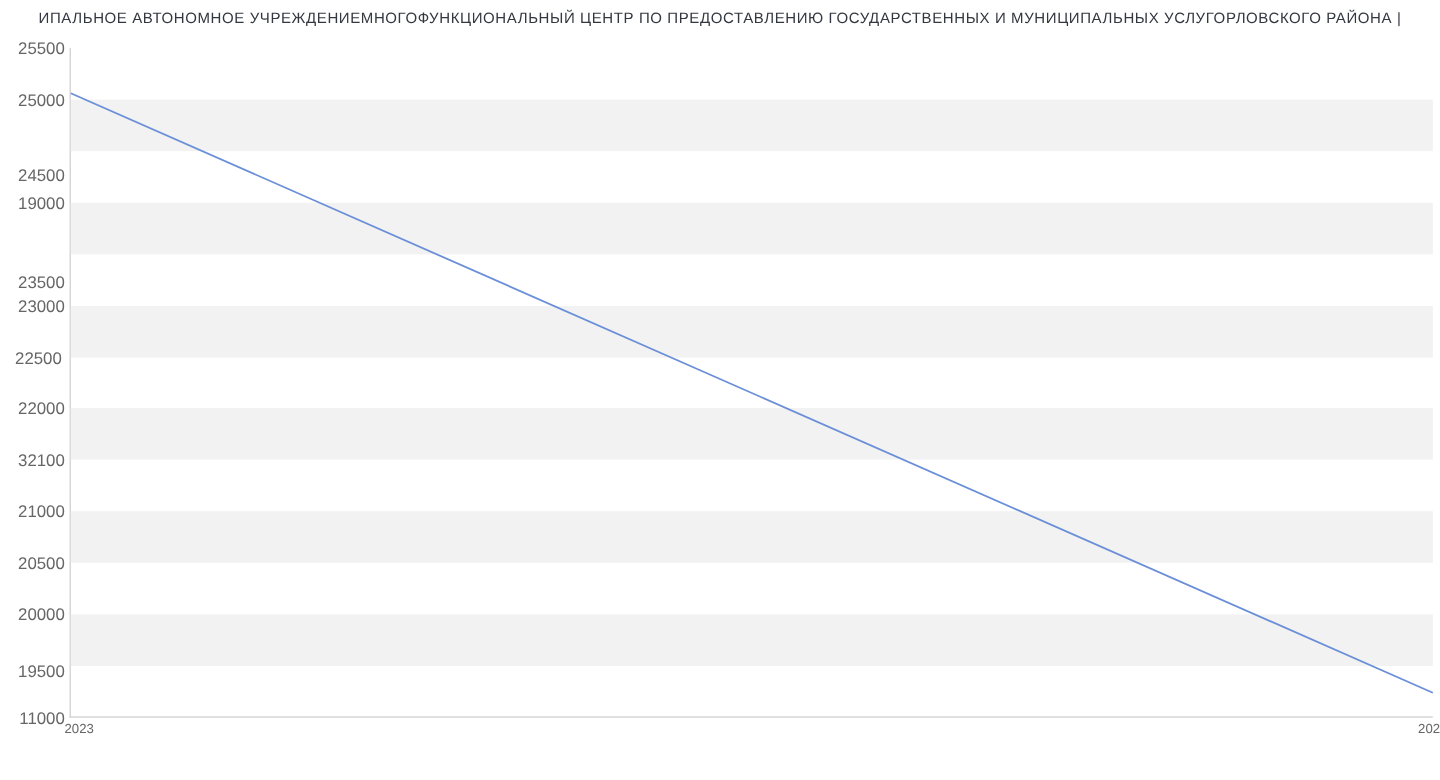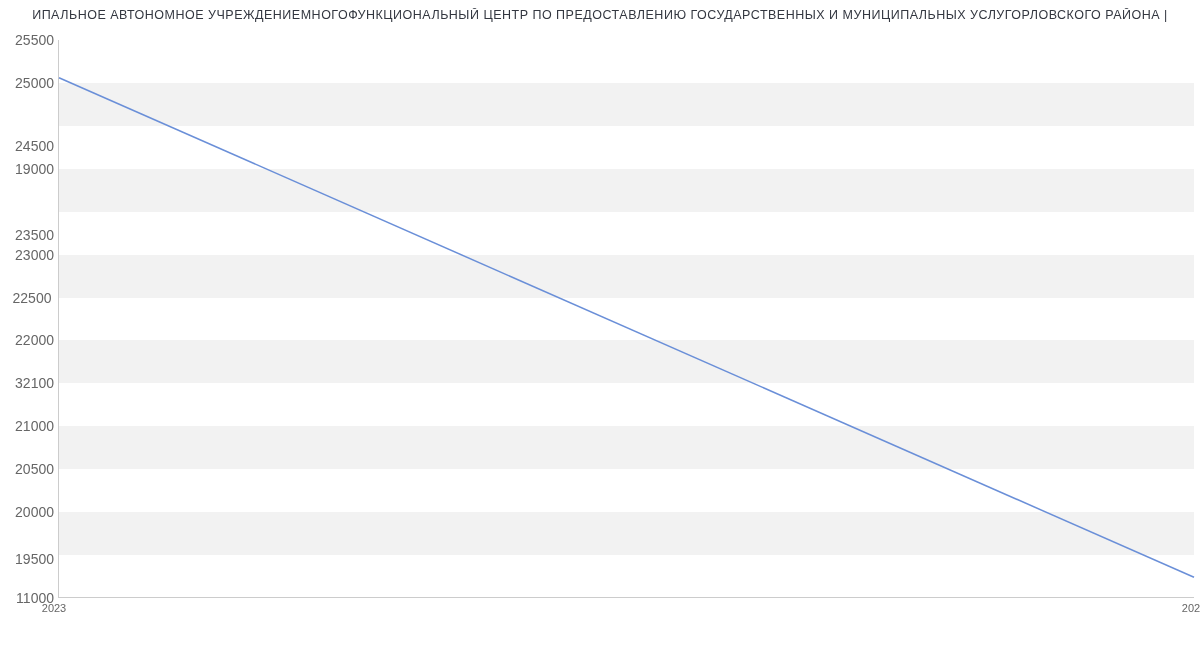--- a/index.html
+++ b/index.html
@@ -101,15 +101,15 @@
     <div class="y-tick" style="top: 426.308px;">21000</div>
     <div class="y-tick" style="top: 383.385px;">32100</div>
     <div class="y-tick" style="top: 340.462px;">22000</div>
     <div class="y-tick" style="top: 297.538px; text-align: center;">22500</div>
     <div class="y-tick" style="top: 254.615px;">23000</div>
     <div class="y-tick" style="top: 195px; margin-top: 40px;">23500</div>
     <div class="y-tick" style="top: 168.769px;">19000</div>
     <div class="y-tick" style="top: 125.846px; margin-top: 20px;">24500</div>
     <div class="y-tick" style="top: 82.9231px;">25000</div>
     <div class="y-tick" style="top: 40px;">25500</div>
-    <div class="x-tick" style="left: 54px;">2023</div>
+    <div class="x-tick" style="left: 66px;">2023</div>
     <div class="x-tick" style="left: 1194px;">2024</div>
   </div>
 
 </body></html>

